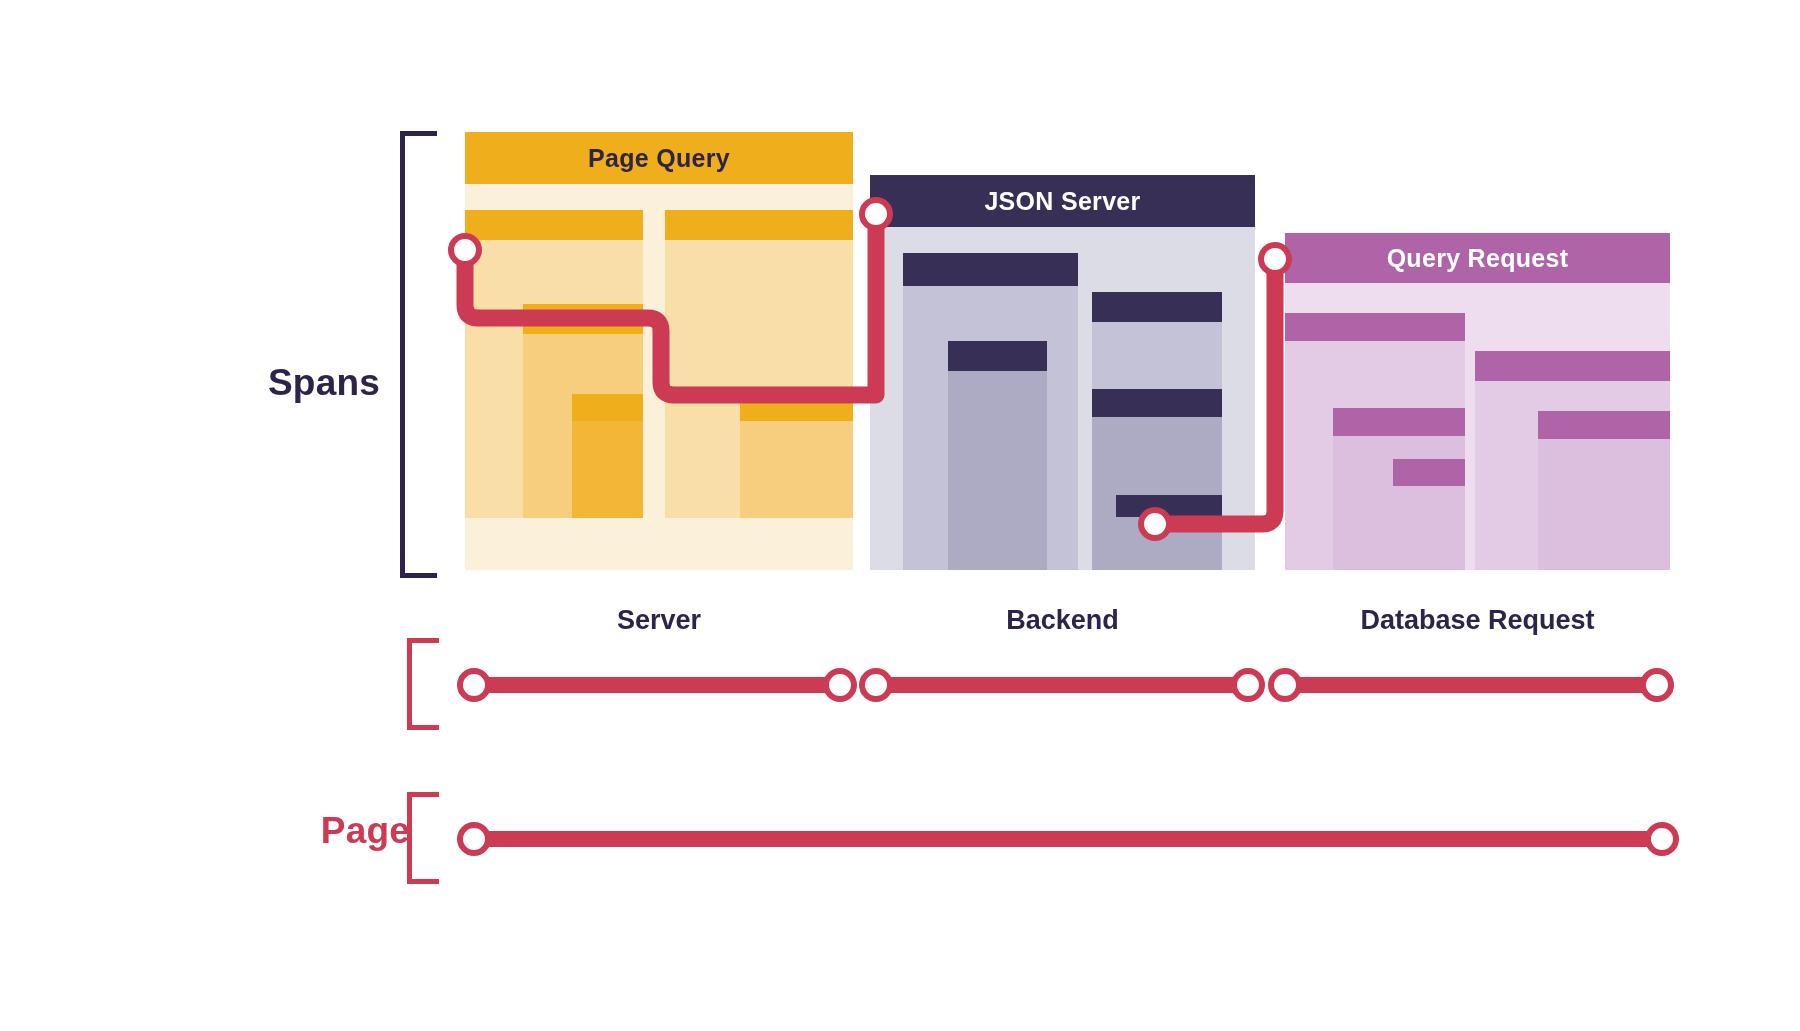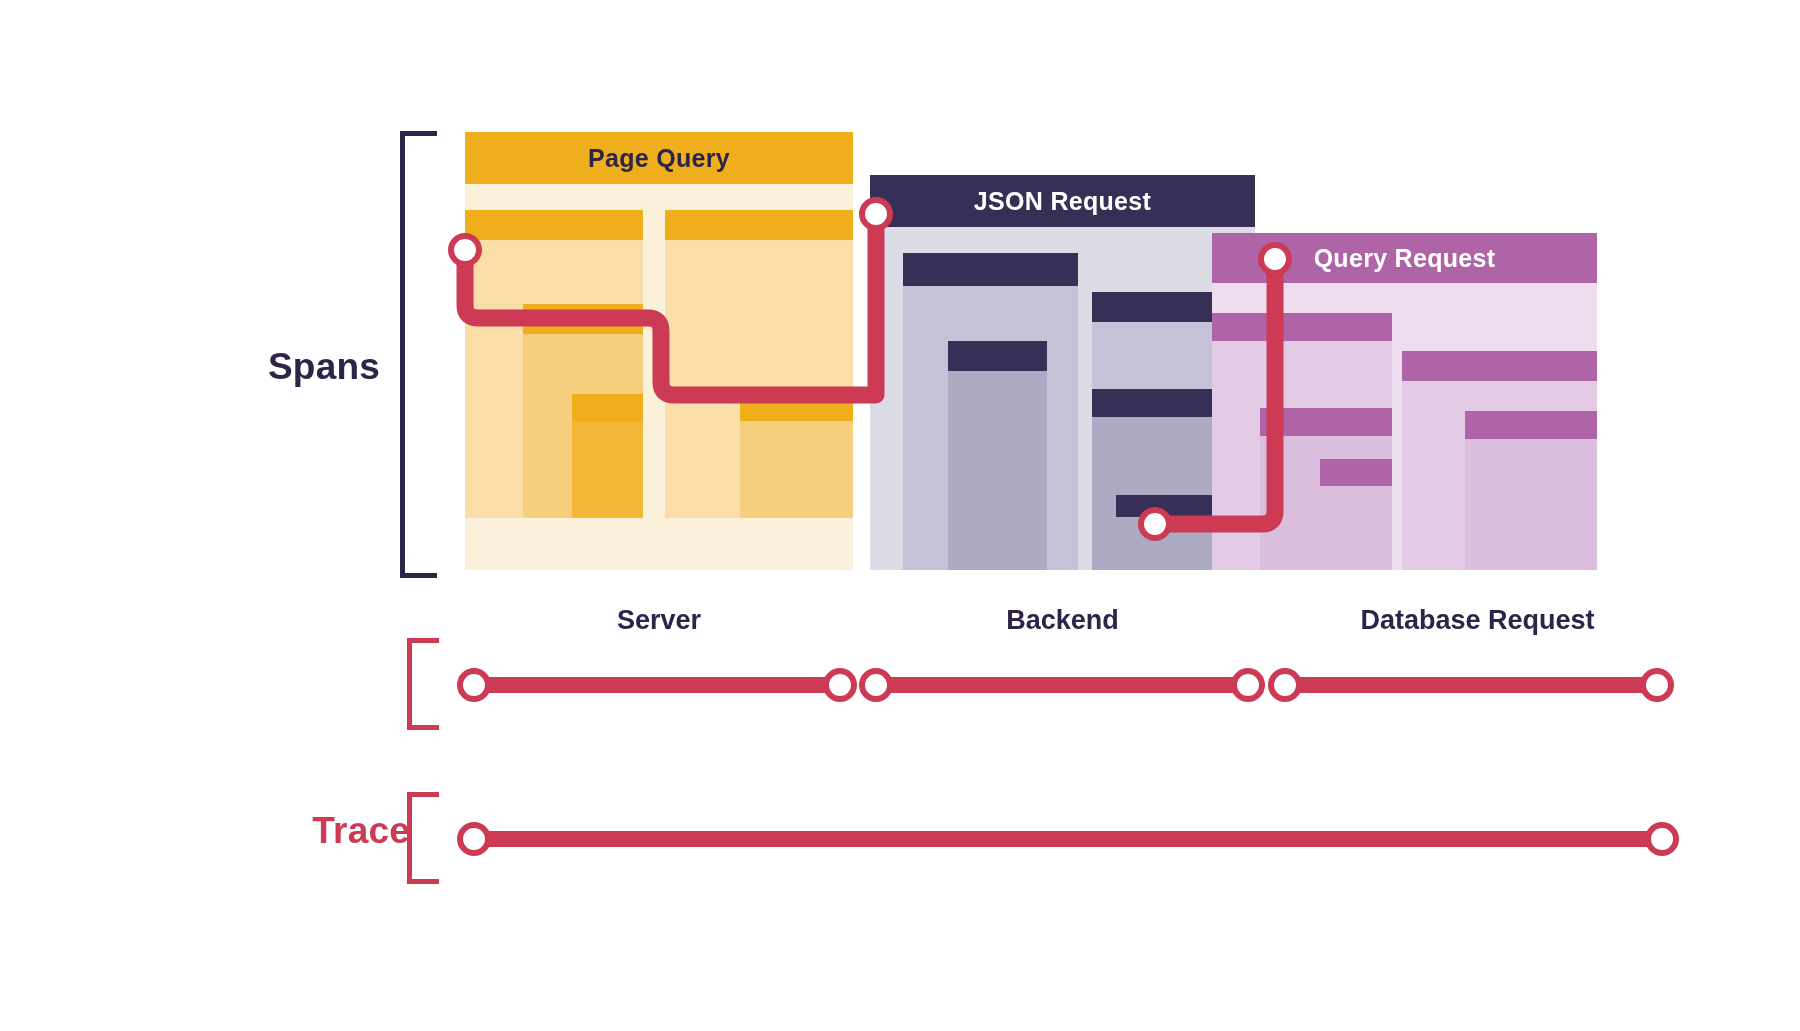--- a/index.html
+++ b/index.html
@@ -26,21 +26,21 @@
     position: absolute;
     font-weight: bold;
     letter-spacing: 0.2px;
     white-space: nowrap;
     text-align: right;
   }
   #label-spans {
     color: #2E2348;
     font-size: 37px;
     right: 1420px;
-    top: 346px;
+    top: 362px;
   }
   #label-transactions {
     color: #CC3A54;
     font-size: 37px;
     right: 1390px;
     top: 654px;
   }
   #label-trace {
     color: #CC3A54;
     font-size: 37px;
@@ -112,21 +112,21 @@
 
   
   #panel-backend { left: 870px; top: 175px; width: 385px; height: 395px; }
   #panel-backend .panel-header { height: 52px; background: #372F55; color: #ffffff; font-size: 25px; }
   #panel-backend .panel-body { top: 52px; height: 343px; background: #DCDCE6; }
   #panel-backend .span-bar-head { background: #372F55; }
   #panel-backend .span-bar-body { background: #C3C2D6; }
   #panel-backend .deep .span-bar-body { background: #ADABC4; }
 
   
-  #panel-database { left: 1212px; top: 233px; width: 385px; height: 337px; }
+  #panel-database { left: 1285px; top: 233px; width: 385px; height: 337px; }
   #panel-database .panel-header { height: 50px; background: #AE64A6; color: #ffffff; font-size: 25px; }
   #panel-database .panel-body { top: 50px; height: 287px; background: #EEDDEE; }
   #panel-database .span-bar-head { background: #AE64A6; }
   #panel-database .span-bar-body { background: #E3CAE5; }
   #panel-database .deep .span-bar-body { background: #DCBEDF; }
 
   
   #connectors { position: absolute; left: 0; top: 0; width: 1800px; height: 1031px; pointer-events: none; }
 
   
@@ -155,21 +155,21 @@
     text-align: center;
     white-space: nowrap;
   }
 </style>
 </head>
 <body>
 
 <div id="stage">
 
   <div class="row-label" id="label-spans">Spans</div>
-  <div class="row-label" id="label-trace">Trace</div>
+  <div class="row-label" id="label-trace">Page</div>
 
   <div class="bracket" id="bracket-spans"></div>
   <div class="bracket" id="bracket-transactions"></div>
   <div class="bracket" id="bracket-trace"></div>
 
   <div class="panel" id="panel-browser">
     <div class="panel-body">
       <div class="span-bar" style="left:0px; top:26px; width:178px; height:308px;">
         <div class="span-bar-head" style="height:30px;"></div>
         <div class="span-bar-body" style="top:30px; height:278px;"></div>
@@ -210,21 +210,21 @@
       </div>
       <div class="span-bar deep" style="left:222px; top:162px; width:130px; height:181px;">
         <div class="span-bar-head" style="height:28px;"></div>
         <div class="span-bar-body" style="top:28px; height:153px;"></div>
       </div>
       <div class="span-bar deep" style="left:246px; top:268px; width:106px; height:75px;">
         <div class="span-bar-head" style="height:22px;"></div>
         <div class="span-bar-body" style="top:22px; height:53px;"></div>
       </div>
     </div>
-    <div class="panel-header">JSON Request</div>
+    <div class="panel-header">JSON Server</div>
   </div>
 
   <div class="panel" id="panel-database">
     <div class="panel-body">
       <div class="span-bar" style="left:0px; top:30px; width:180px; height:257px;">
         <div class="span-bar-head" style="height:28px;"></div>
         <div class="span-bar-body" style="top:28px; height:229px;"></div>
       </div>
       <div class="span-bar deep" style="left:48px; top:125px; width:132px; height:162px;">
         <div class="span-bar-head" style="height:28px;"></div>

